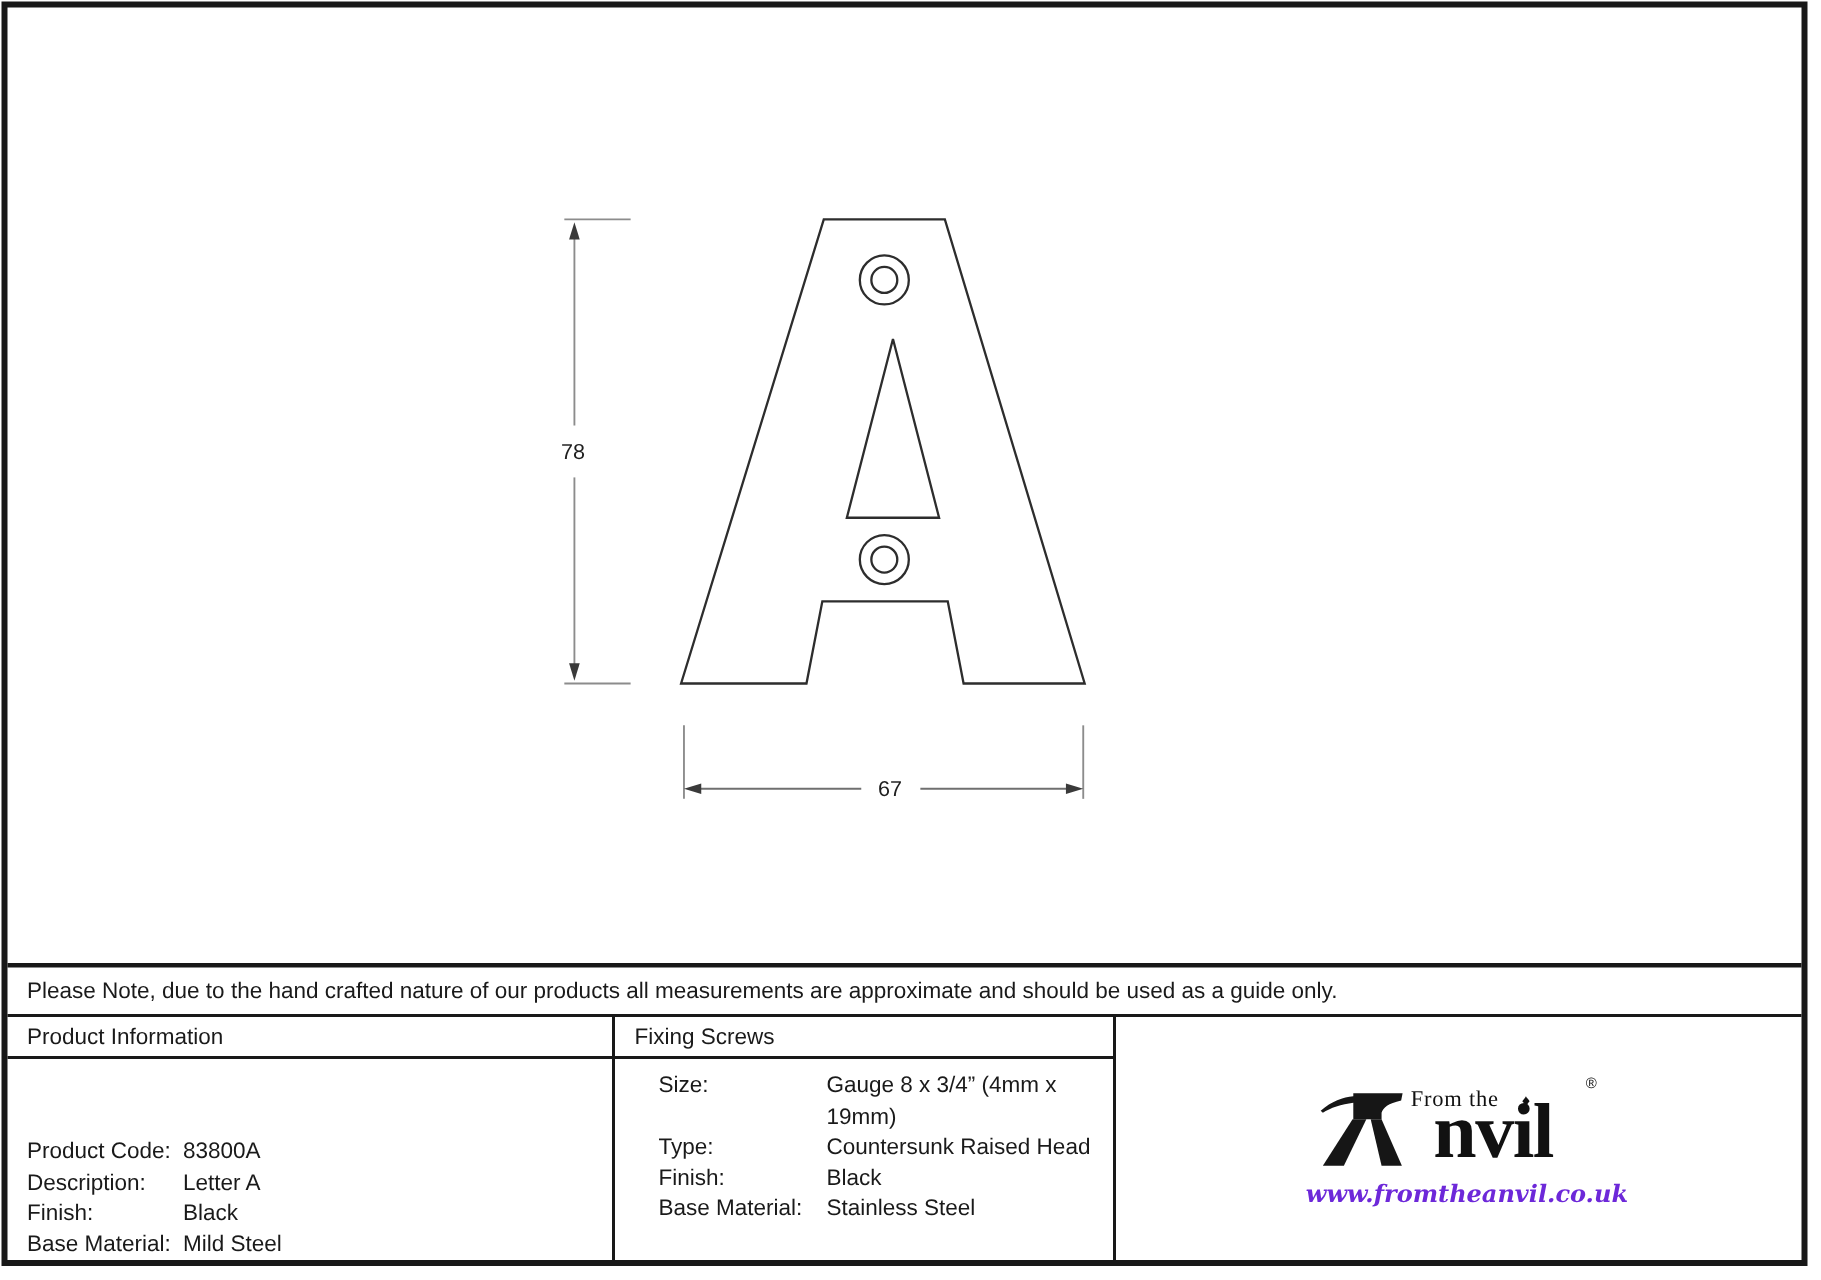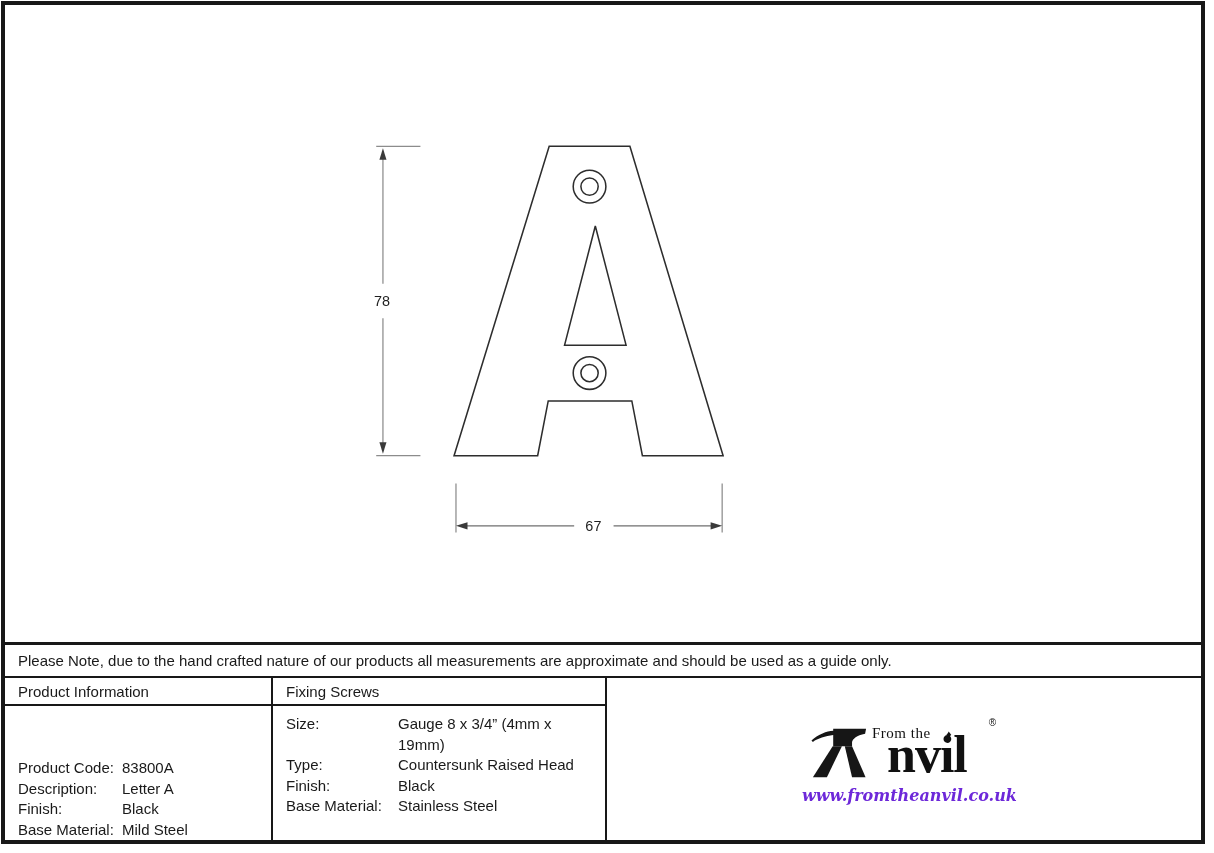--- a/index.html
+++ b/index.html
@@ -18,34 +18,34 @@
   .drawing-area svg { position: absolute; left: 0; top: 0; width: 100%; height: 100%; }
 
   .note-bar {
     height: 34px; border-bottom: 2px solid #181818;
     display: flex; align-items: center; padding: 0 13px;
     font-size: 15px;
   }
 
   .info-table { flex: 1; display: flex; }
   .col { border-right: 2px solid #181818; display: flex; flex-direction: column; }
-  .col-product { width: 268px; gap: 44px; }
+  .col-product { width: 405px; gap: 44px; }
   .col-pack { width: 320px; }
   .col-screws { width: 334px; }
   .col-logo { flex: 1; border-right: none; align-items: center; justify-content: center; display: flex; }
 
   .col-header {
     height: 28px; border-bottom: 2px solid #181818;
     display: flex; align-items: center; padding: 0 13px;
     font-size: 15px;
   }
   .col-body { padding: 8px 12px 0 13px; font-size: 15px; }
 
   .spec-grid { display: grid; grid-template-columns: 104px 1fr; line-height: 20.5px; }
-  .col-screws .spec-grid { grid-template-columns: 112px 1fr; }
+  .col-screws .spec-grid { grid-template-columns: 112px 1fr; margin-left: 16px; }
   .pack-line { line-height: 20.5px; }
 
   
   .logo { position: relative; width: 188px; height: 92px; }
   .anvil-icon { position: absolute; left: 0; top: 12px; width: 58px; height: 56px; }
   .logo-tagline {
     position: absolute; left: 62px; top: 12px;
     font-family: "Liberation Serif", serif; font-size: 15px; color: #111;
     letter-spacing: 0.5px;
   }

